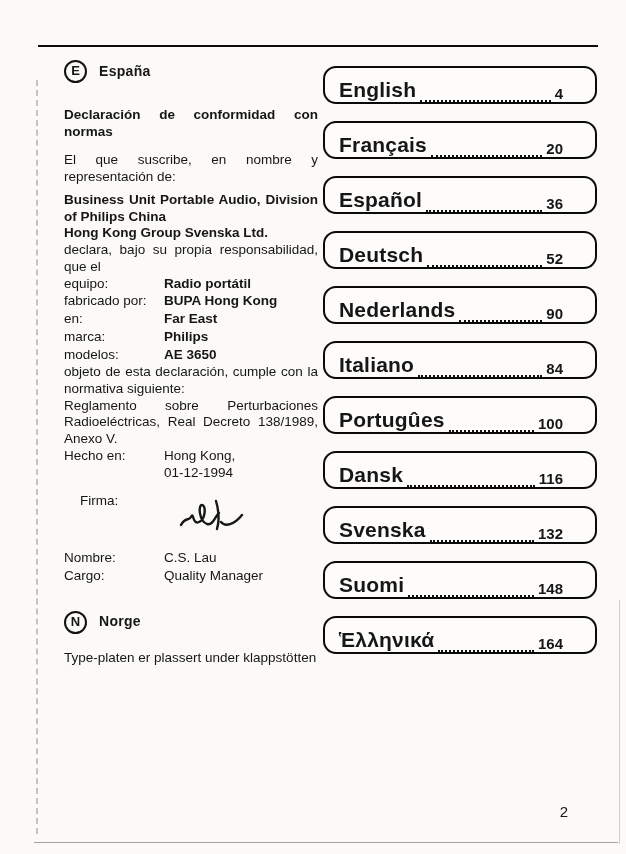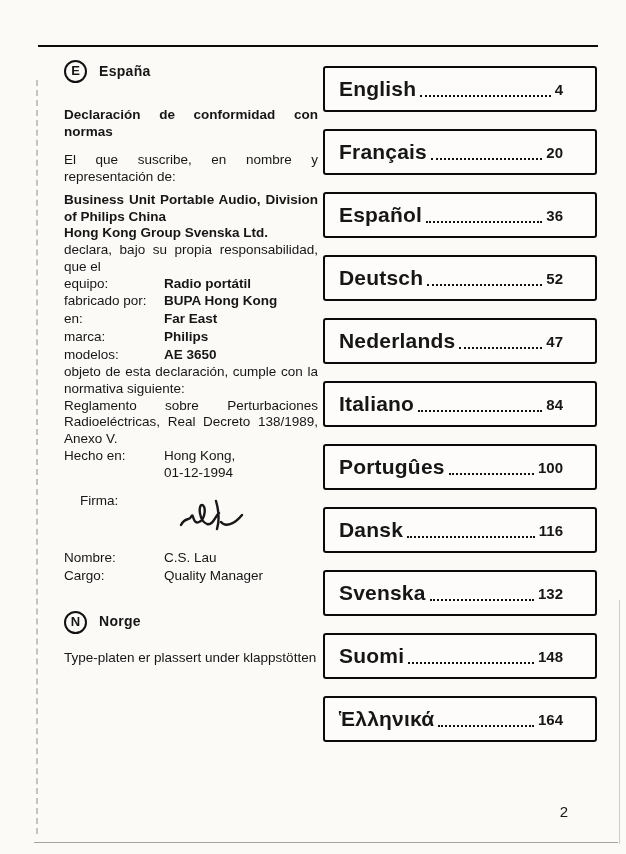--- a/index.html
+++ b/index.html
@@ -60,24 +60,24 @@
   .firma-row { display: flex; align-items: flex-start; margin: 12px 16px 6px; }
   .signature { margin-left: -4px; margin-top: 2px; }
   .norge-text { margin: 0; }
 
   
   .toc {
     position: absolute; left: 323px; top: 66px; width: 274px;
     display: flex; flex-direction: column; gap: 17px;
   }
   .toc-box {
-    box-sizing: border-box; height: 46px;
-    border: 2.5px solid #0a0a0a; border-radius: 3px;
+    box-sizing: border-box; height: 38px;
+    border: 2.5px solid #0a0a0a; border-radius: 13px;
     background: #fdfcfa;
-    display: flex; align-items: center;
+    display: flex; align-items: flex-end;
     padding: 0 32px 0 14px;
   }
   .toc-label {
     font-size: 21px; font-weight: bold; letter-spacing: .2px;
     white-space: nowrap;
   }
   .toc-dots {
     flex: 1; height: 13px; margin: 0 4px;
     border-bottom: 2.5px dotted #111;
   }
@@ -194,21 +194,21 @@
 
     <div class="toc-box">
       <span class="toc-label">Deutsch</span>
       <span class="toc-dots"></span>
       <span class="toc-page">52</span>
     </div>
 
     <div class="toc-box">
       <span class="toc-label">Nederlands</span>
       <span class="toc-dots"></span>
-      <span class="toc-page">47</span>
+      <span class="toc-page">90</span>
     </div>
 
     <div class="toc-box">
       <span class="toc-label">Italiano</span>
       <span class="toc-dots"></span>
       <span class="toc-page">84</span>
     </div>
 
     <div class="toc-box">
       <span class="toc-label">Portugûes</span>

